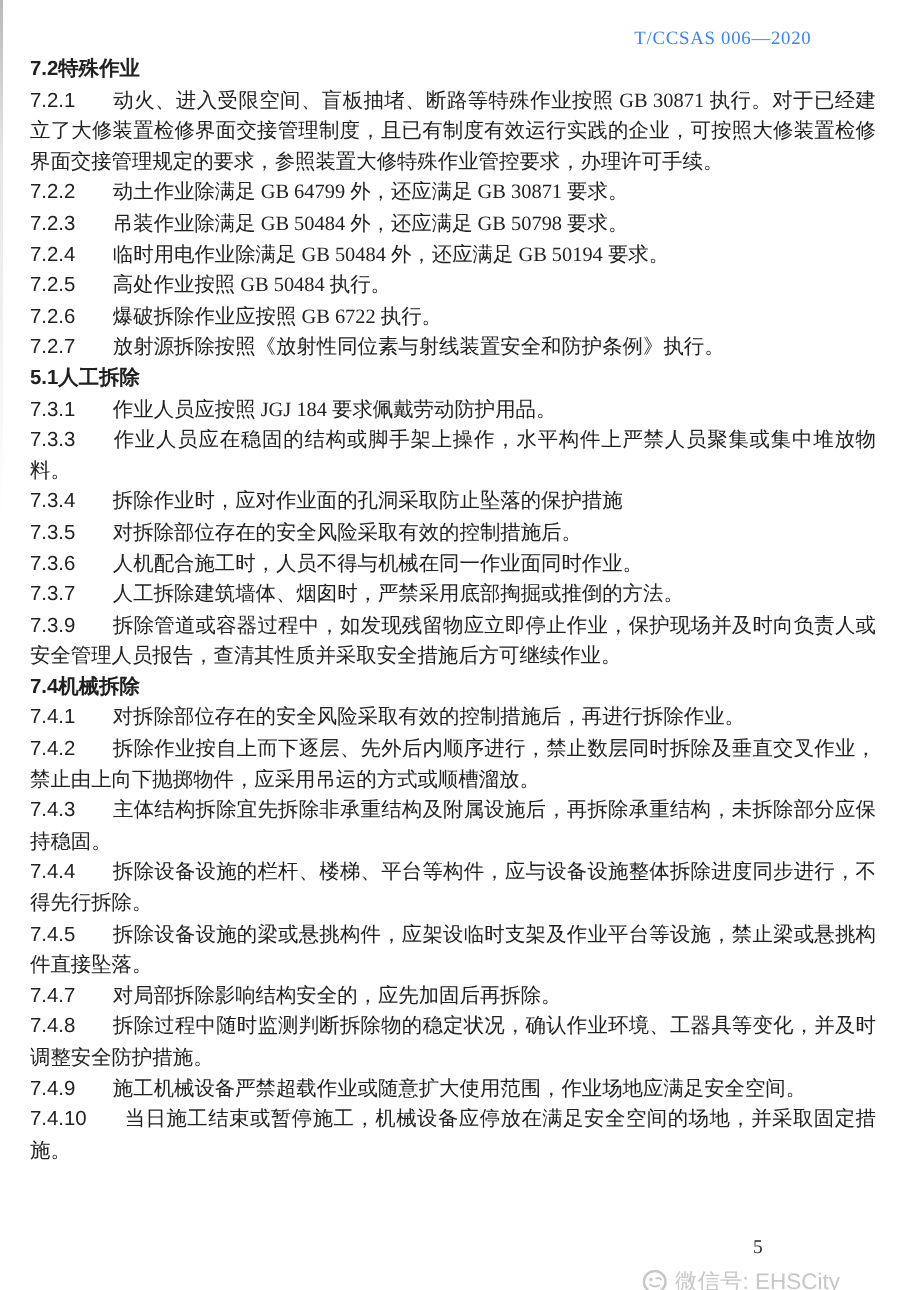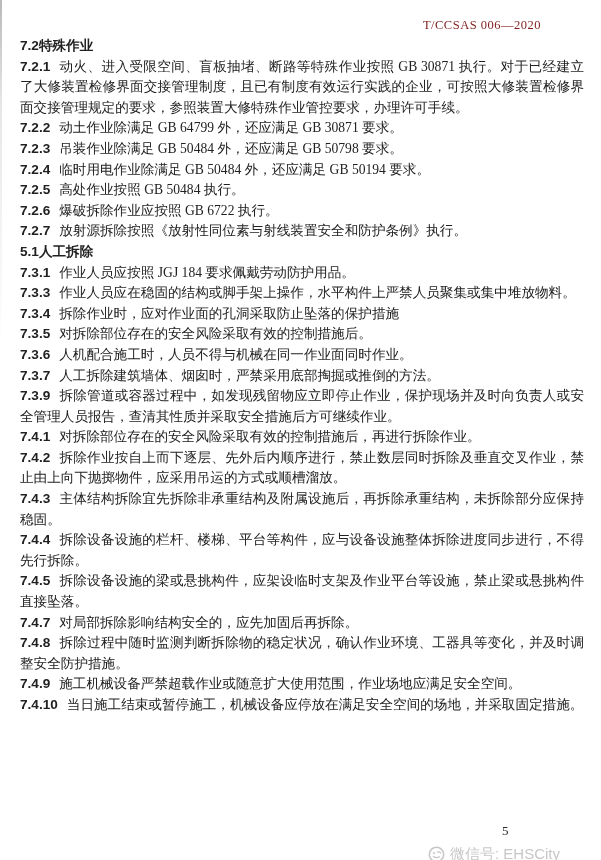--- a/index.html
+++ b/index.html
@@ -23,21 +23,21 @@
     left: 0; top: 0; bottom: 0;
     width: 2px;
     background: linear-gradient(to bottom, #b9b9b9 0%, #e6e6e6 12%, #ffffff 40%);
   }
   .doc-header {
     position: absolute;
     top: 18px;
     right: 60px;
     font-size: 12.5px;
     letter-spacing: 0.5px;
-    color: #7f1d1d;
+    color: #3b82f6;
     white-space: nowrap;
   }
   .content {
     position: absolute;
     left: 20px;
     top: 36px;
     width: 564px;
     font-size: 13.6px;
     line-height: 20.6px;
     text-align: justify;
@@ -51,22 +51,22 @@
   }
   .sec-title {
     font-weight: 700;
   }
   .clause {
     margin: 0;
     padding: 0;
   }
   .clause-num {
     font-family: "Liberation Sans", "DejaVu Sans", sans-serif;
-    font-weight: 700;
-    margin-right: 9px;
+    font-weight: 400;
+    margin-right: 25px;
     white-space: nowrap;
   }
   .page-number {
     position: absolute;
     left: 502px;
     top: 823px;
     font-size: 13px;
     color: #2a2a2a;
   }
   .watermark {
@@ -109,20 +109,21 @@
       <p class="clause"><span class="clause-num">7.2.6</span><span class="clause-text">爆破拆除作业应按照 GB 6722 执行。</span></p>
       <p class="clause"><span class="clause-num">7.2.7</span><span class="clause-text">放射源拆除按照《放射性同位素与射线装置安全和防护条例》执行。</span></p>
       <div class="sec-heading"><span class="sec-num">5.1</span><span class="sec-title">人工拆除</span></div>
       <p class="clause"><span class="clause-num">7.3.1</span><span class="clause-text">作业人员应按照 JGJ 184 要求佩戴劳动防护用品。</span></p>
       <p class="clause"><span class="clause-num">7.3.3</span><span class="clause-text">作业人员应在稳固的结构或脚手架上操作，水平构件上严禁人员聚集或集中堆放物料。</span></p>
       <p class="clause"><span class="clause-num">7.3.4</span><span class="clause-text">拆除作业时，应对作业面的孔洞采取防止坠落的保护措施</span></p>
       <p class="clause"><span class="clause-num">7.3.5</span><span class="clause-text">对拆除部位存在的安全风险采取有效的控制措施后。</span></p>
       <p class="clause"><span class="clause-num">7.3.6</span><span class="clause-text">人机配合施工时，人员不得与机械在同一作业面同时作业。</span></p>
       <p class="clause"><span class="clause-num">7.3.7</span><span class="clause-text">人工拆除建筑墙体、烟囱时，严禁采用底部掏掘或推倒的方法。</span></p>
       <p class="clause"><span class="clause-num">7.3.9</span><span class="clause-text">拆除管道或容器过程中，如发现残留物应立即停止作业，保护现场并及时向负责人或安全管理人员报告，查清其性质并采取安全措施后方可继续作业。</span></p>
+      <div class="sec-heading"><span class="sec-num">7.4</span><span class="sec-title">机械拆除</span></div>
       <p class="clause"><span class="clause-num">7.4.1</span><span class="clause-text">对拆除部位存在的安全风险采取有效的控制措施后，再进行拆除作业。</span></p>
       <p class="clause"><span class="clause-num">7.4.2</span><span class="clause-text">拆除作业按自上而下逐层、先外后内顺序进行，禁止数层同时拆除及垂直交叉作业，禁止由上向下抛掷物件，应采用吊运的方式或顺槽溜放。</span></p>
       <p class="clause"><span class="clause-num">7.4.3</span><span class="clause-text">主体结构拆除宜先拆除非承重结构及附属设施后，再拆除承重结构，未拆除部分应保持稳固。</span></p>
       <p class="clause"><span class="clause-num">7.4.4</span><span class="clause-text">拆除设备设施的栏杆、楼梯、平台等构件，应与设备设施整体拆除进度同步进行，不得先行拆除。</span></p>
       <p class="clause"><span class="clause-num">7.4.5</span><span class="clause-text">拆除设备设施的梁或悬挑构件，应架设临时支架及作业平台等设施，禁止梁或悬挑构件直接坠落。</span></p>
       <p class="clause"><span class="clause-num">7.4.7</span><span class="clause-text">对局部拆除影响结构安全的，应先加固后再拆除。</span></p>
       <p class="clause"><span class="clause-num">7.4.8</span><span class="clause-text">拆除过程中随时监测判断拆除物的稳定状况，确认作业环境、工器具等变化，并及时调整安全防护措施。</span></p>
       <p class="clause"><span class="clause-num">7.4.9</span><span class="clause-text">施工机械设备严禁超载作业或随意扩大使用范围，作业场地应满足安全空间。</span></p>
       <p class="clause"><span class="clause-num">7.4.10</span><span class="clause-text">当日施工结束或暂停施工，机械设备应停放在满足安全空间的场地，并采取固定措施。</span></p>
     </div>

